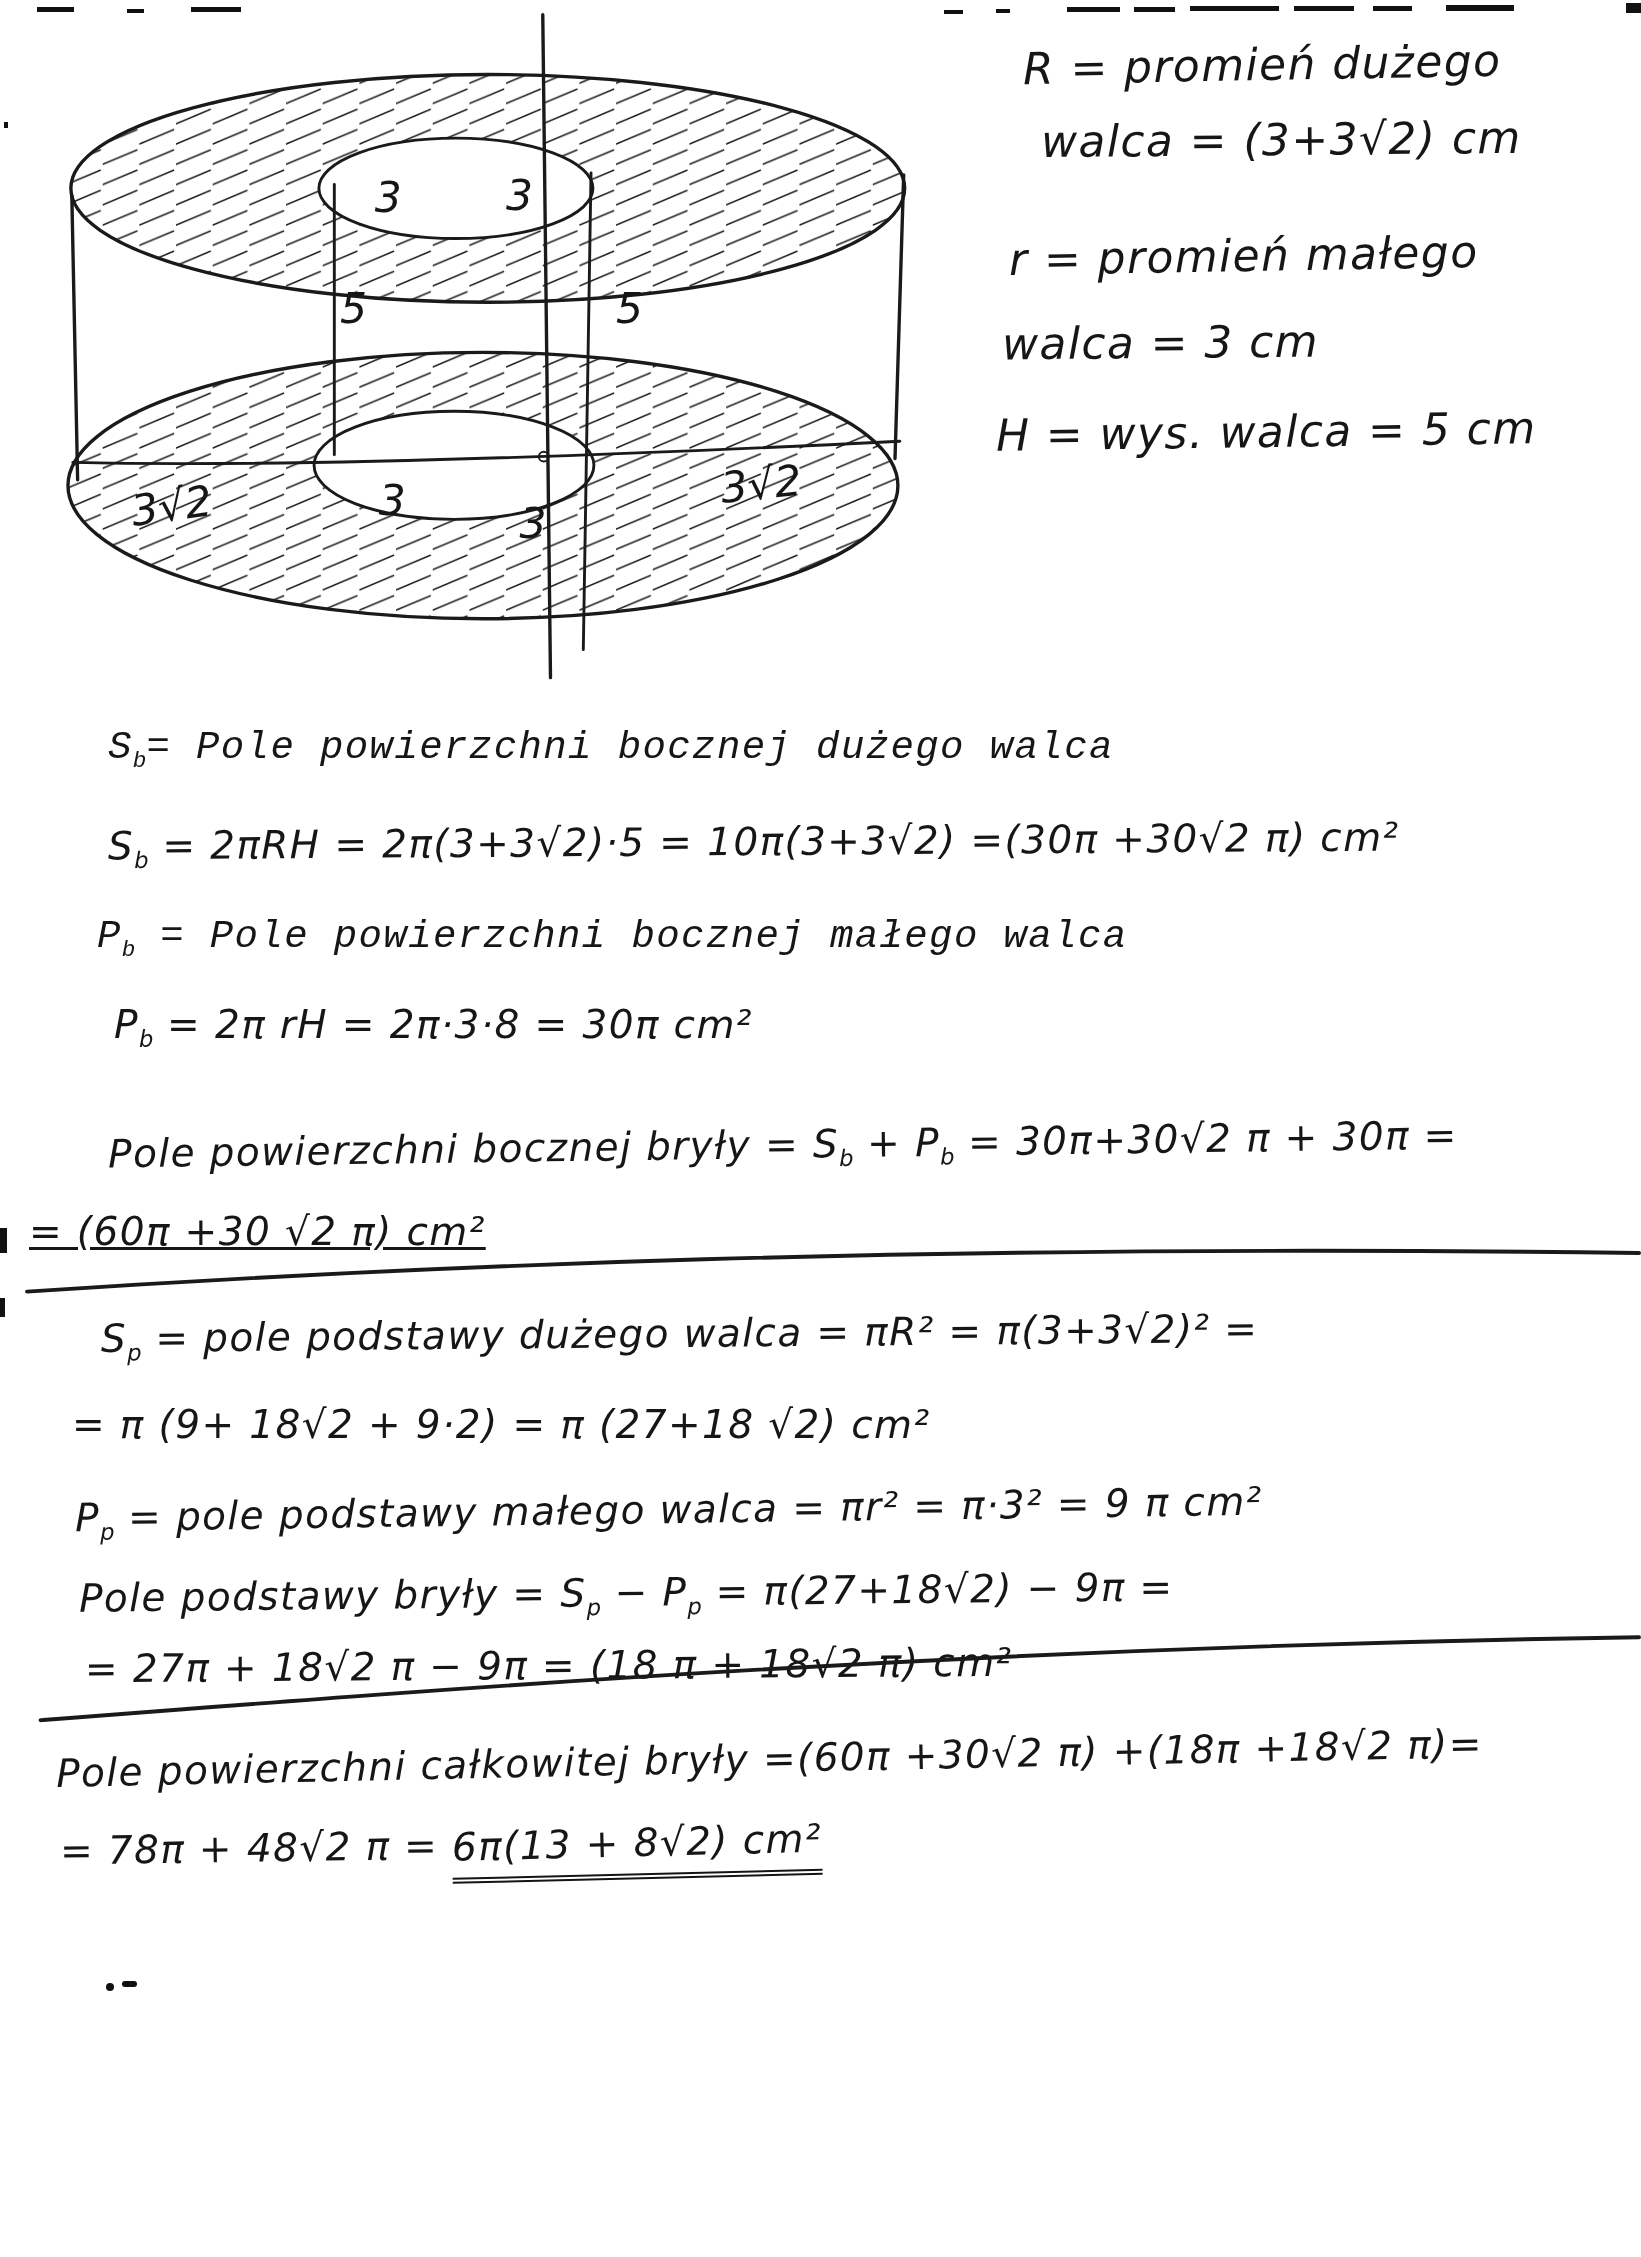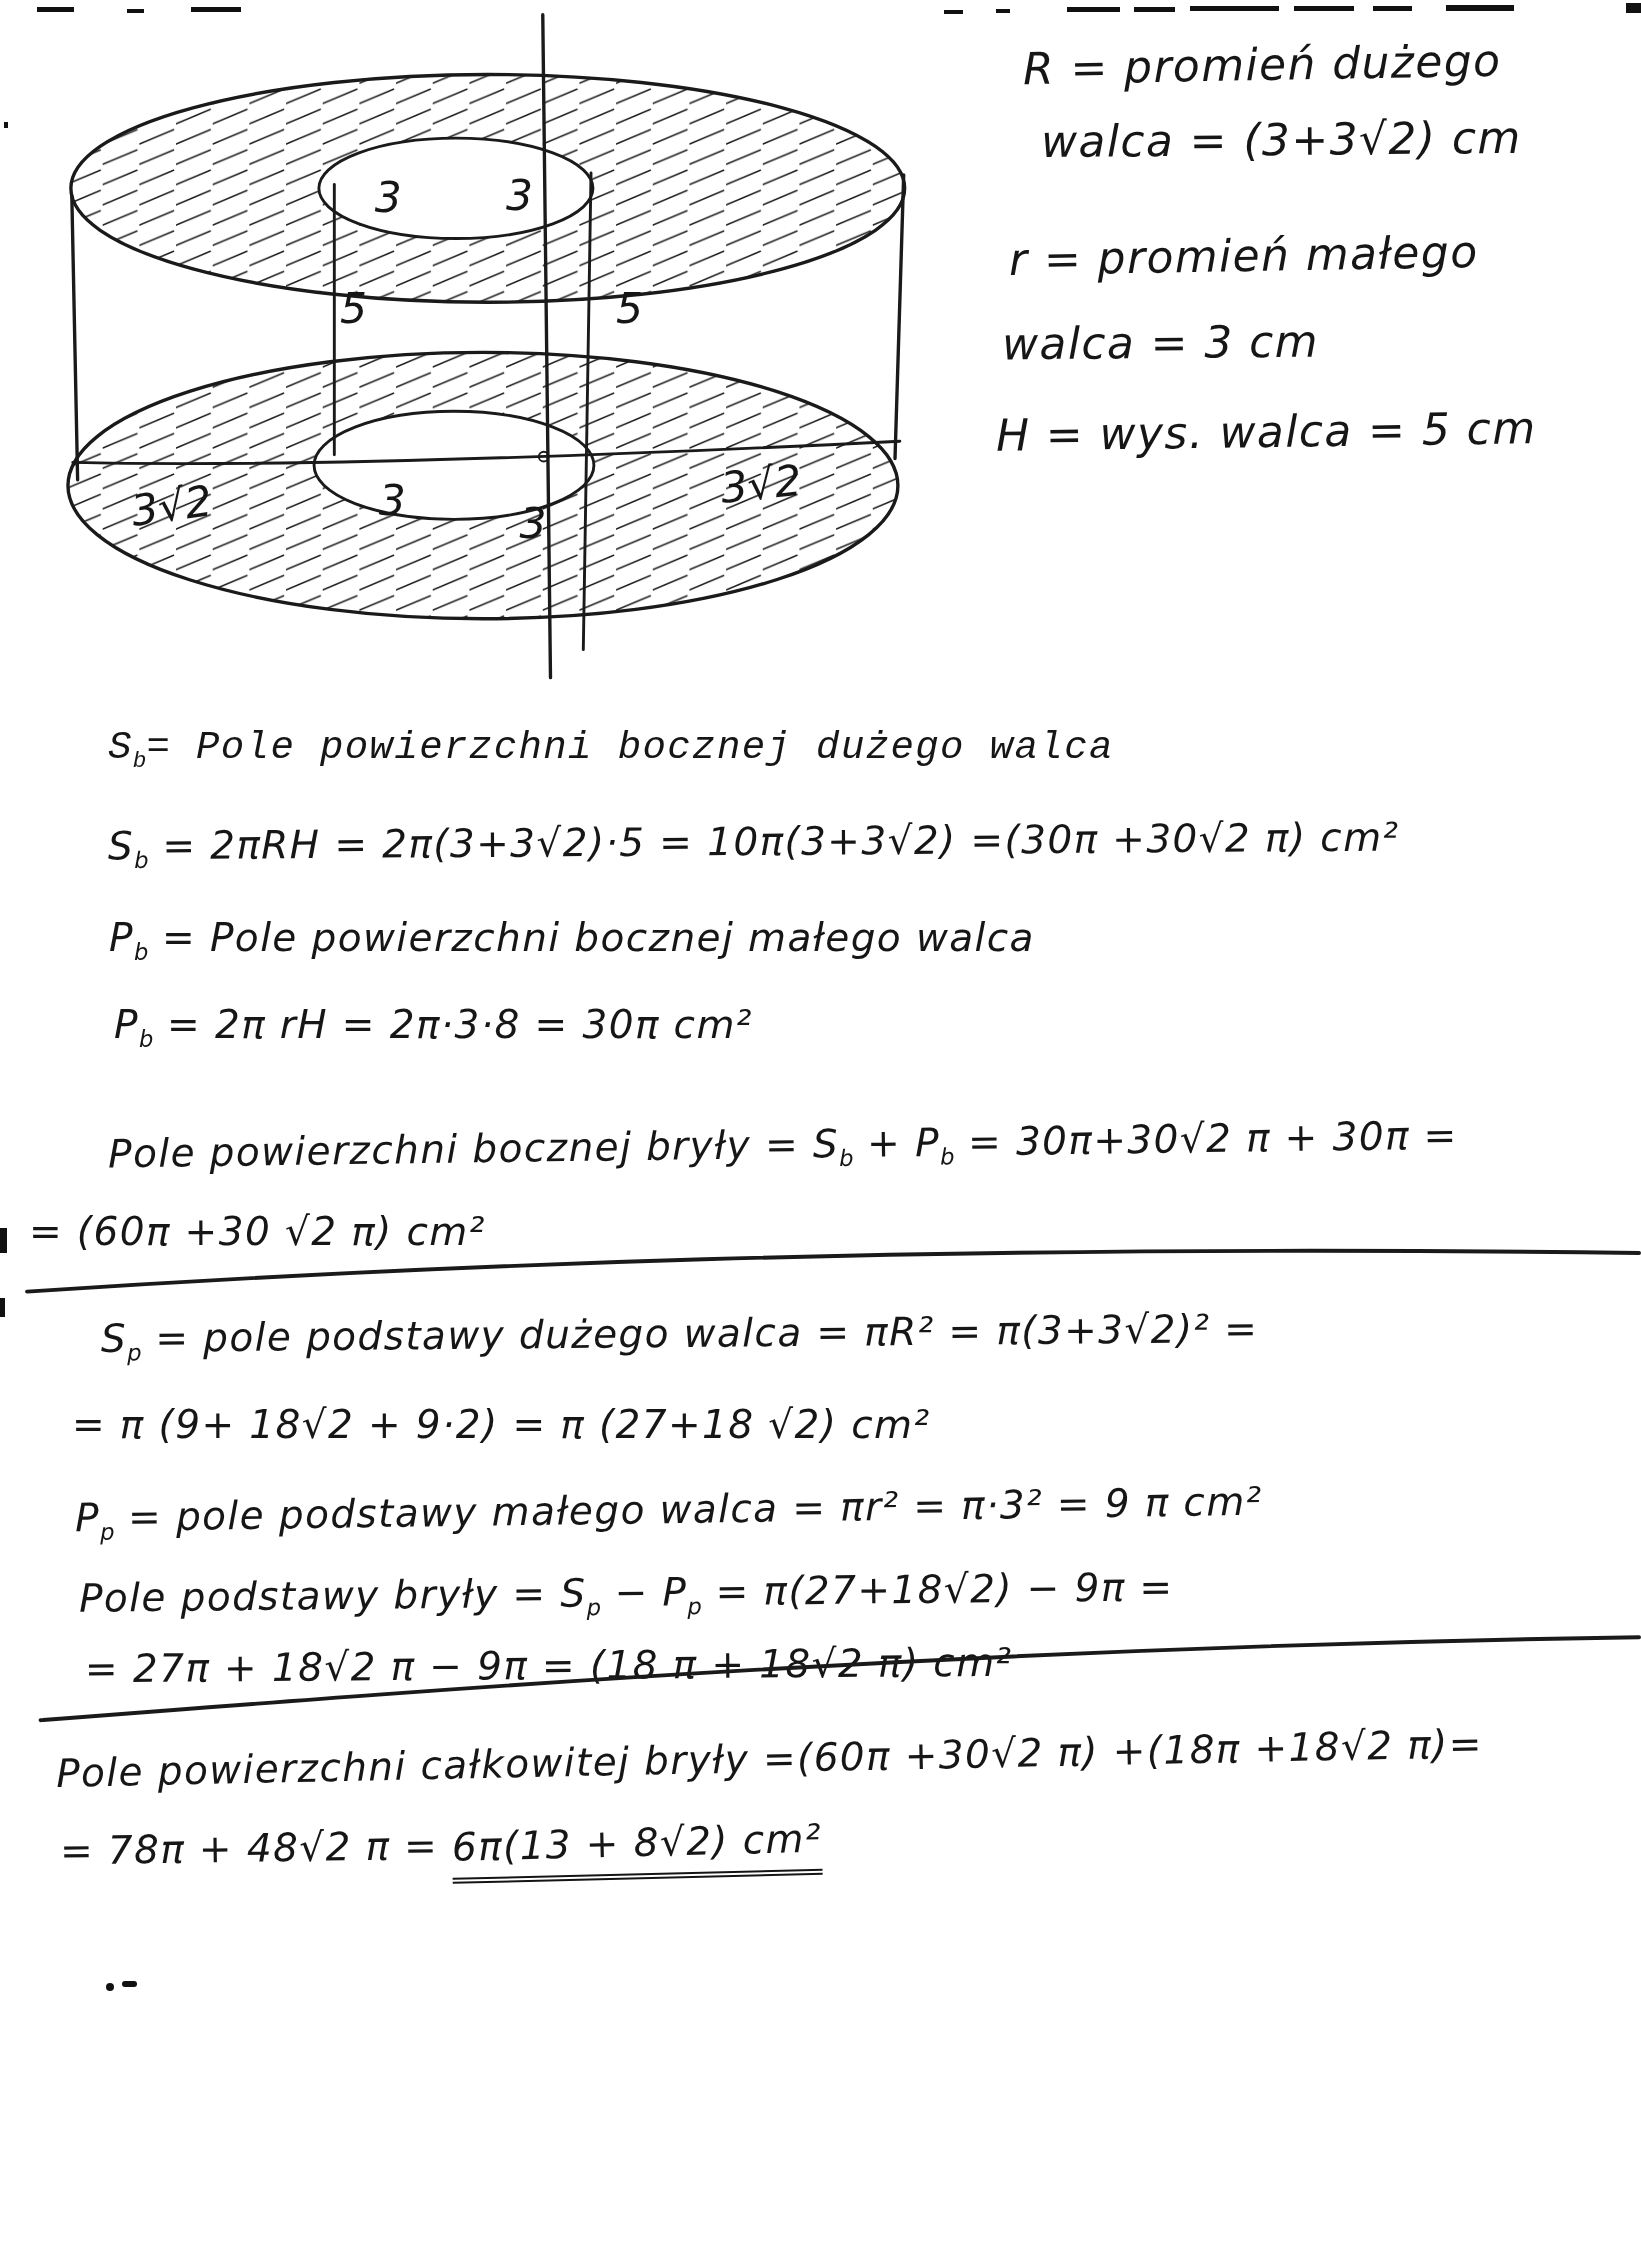--- a/index.html
+++ b/index.html
@@ -82,24 +82,24 @@
   </svg>
 
   <div class="hw def-line" style="left:1023px;top:39px;transform:rotate(-1deg);">R = promień dużego</div>
   <div class="hw def-line" style="left:1041px;top:114px;transform:rotate(-0.5deg);">walca  = (3+3√2) cm</div>
   <div class="hw def-line" style="left:1009px;top:230px;transform:rotate(-1deg);">r = promień małego</div>
   <div class="hw def-line" style="left:1002px;top:317px;transform:rotate(-0.5deg);">walca  =  3 cm</div>
   <div class="hw def-line" style="left:996px;top:406px;transform:rotate(-0.8deg);">H = wys. walca = 5 cm</div>
 
   <div class="hw calc-line" style="left:108px;top:726px;font-family:Liberation Mono, monospace;"><span>S</span><sub>b</sub><span>= Pole powierzchni bocznej dużego walca</span></div>
   <div class="hw calc-line" style="left:108px;top:819px;transform:rotate(-0.4deg);"><span>S</span><sub>b</sub><span> = 2πRH  = 2π(3+3√2)·5 = 10π(3+3√2) =(30π +30√2 π) cm²</span></div>
-  <div class="hw calc-line" style="left:109px;top:915px;"><span>P</span><sub>b</sub><span> = Pole powierzchni bocznej małego walca</span></div>
+  <div class="hw calc-line" style="left:97px;top:915px;font-family:Liberation Mono, monospace;"><span>P</span><sub>b</sub><span> = Pole powierzchni bocznej małego walca</span></div>
   <div class="hw calc-line" style="left:114px;top:1002px;"><span>P</span><sub>b</sub><span> = 2π rH = 2π·3·8 = 30π cm²</span></div>
   <div class="hw calc-line" style="left:108px;top:1122px;transform:rotate(-0.8deg);"><span>Pole powierzchni  bocznej  bryły = S</span><sub>b</sub><span> + P</span><sub>b</sub><span> = 30π+30√2 π + 30π =</span></div>
-  <div class="hw calc-line" style="left:29px;top:1209px;"><span>= (60π +30 √2 π) cm²</span></div>
+  <div class="hw calc-line" style="left:29px;top:1209px;text-decoration:underline;"><span>= (60π +30 √2 π) cm²</span></div>
 
   <div class="hw calc-line" style="left:101px;top:1311px;transform:rotate(-0.5deg);"><span>S</span><sub>p</sub><span> = pole podstawy  dużego walca = πR² = π(3+3√2)² =</span></div>
   <div class="hw calc-line" style="left:72px;top:1402px;"><span>=  π (9+ 18√2 + 9·2) = π (27+18 √2) cm²</span></div>
   <div class="hw calc-line" style="left:75px;top:1487px;transform:rotate(-0.8deg);"><span>P</span><sub>p</sub><span> = pole podstawy małego walca = πr² = π·3² = 9 π cm²</span></div>
   <div class="hw calc-line" style="left:79px;top:1570px;transform:rotate(-0.6deg);"><span>Pole podstawy  bryły  = S</span><sub>p</sub><span> − P</span><sub>p</sub><span> = π(27+18√2) − 9π =</span></div>
   <div class="hw calc-line" style="left:85px;top:1643px;transform:rotate(-0.4deg);"><span>= 27π + 18√2 π − 9π  = (18 π + 18√2 π)  cm²</span></div>
 
   <div class="hw calc-line" style="left:56px;top:1736px;transform:rotate(-1.2deg);"><span>Pole powierzchni całkowitej  bryły  =(60π +30√2 π) +(18π +18√2 π)=</span></div>
   <div class="hw calc-line" style="left:60px;top:1823px;transform:rotate(-0.8deg);"><span>=  78π + 48√2 π  = </span><span class="answer-underline">6π(13 + 8√2) cm²</span></div>
 

